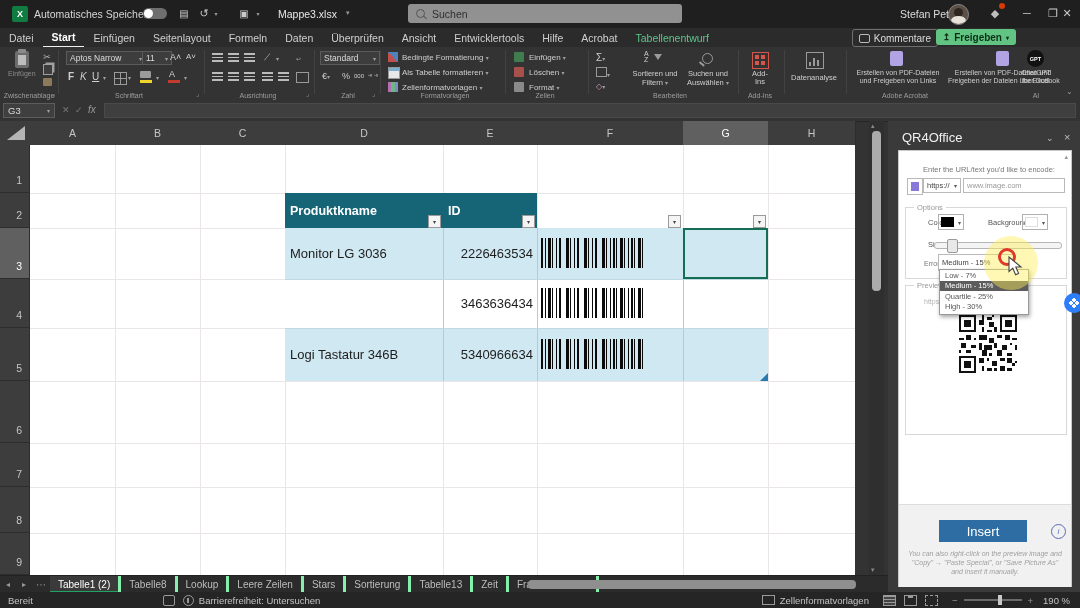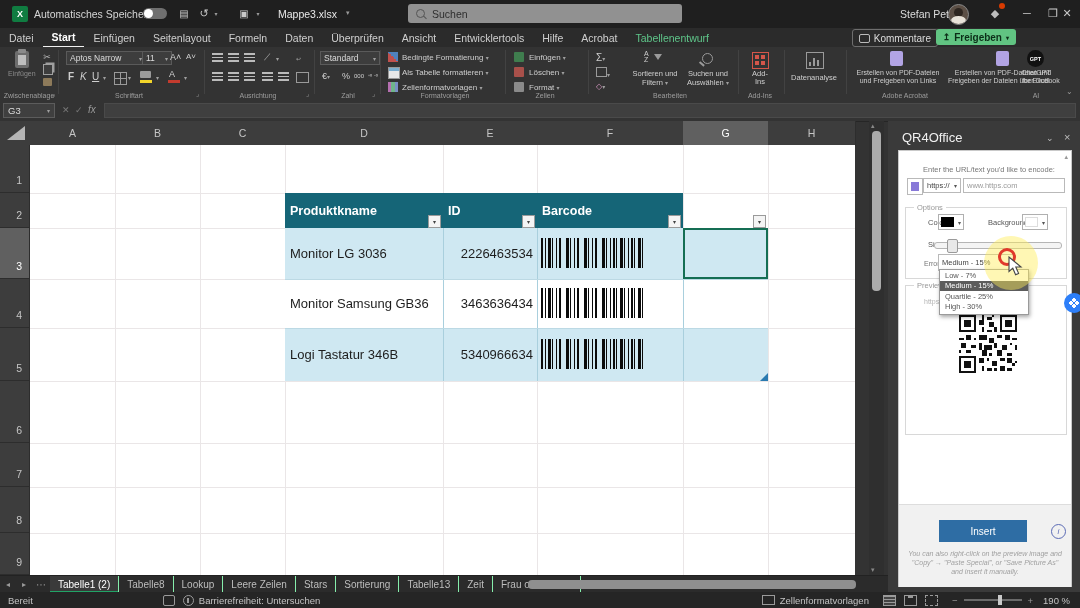--- a/index.html
+++ b/index.html
@@ -53,21 +53,21 @@
   .fieldset{position:absolute;border:1px solid #d8d8d8;}
   .leg{position:absolute;top:-5px;left:8px;background:#fff;padding:0 3px;font-size:7.5px;color:#999;}
   .plabel{position:absolute;font-size:7.5px;color:#777;padding-left:16px;}
   .pselect{position:absolute;background:#fff;border:1px solid #b9b9b9;font-size:7.5px;color:#444;
     display:flex;align-items:center;justify-content:space-between;padding:0 3px;}
   .ddi{height:10.5px;display:flex;align-items:center;padding-left:5px;font-size:7.5px;color:#555;}
   .ddi.sel{background:#5c5c5c;color:#fff;}
   
   #sheetbar{left:0;top:575px;width:888px;height:17px;background:#2b2b2b;border-top:1px solid #222;
     display:flex;align-items:stretch;color:#bdbdbd;font-size:10px;}
-  .stab{display:flex;align-items:center;padding:0 8px;border-right:1px solid #86efac;cursor:default;}
+  .stab{display:flex;align-items:center;padding:0 8px;border-right:3px solid #86efac;cursor:default;}
   .stab.active{background:#3a3a3a;color:#fff;box-shadow:inset 0 -2px 0 #21a366;}
   
   #statusbar{left:0;top:592px;width:1080px;height:16px;background:#252525;color:#c3c3c3;font-size:9.5px;
     display:flex;align-items:center;}
   .lens{display:inline-block;width:7px;height:7px;border:1.2px solid #555;border-radius:50%;position:relative;}
   .lens:after{content:"";position:absolute;width:4px;height:1.2px;background:#555;transform:rotate(45deg);right:-3px;bottom:-1px;}
 </style>
 </head>
 <body>
 
@@ -309,39 +309,37 @@
   <div class="rowhead hl" style="top:228px;height:51px;">3</div>
   <div class="rowhead" style="top:279px;height:49px;">4</div>
   <div class="rowhead" style="top:328px;height:53px;">5</div>
   <div class="rowhead" style="top:381px;height:62px;">6</div>
   <div class="rowhead" style="top:443px;height:44px;">7</div>
   <div class="rowhead" style="top:487px;height:46px;">8</div>
   <div class="rowhead" style="top:533px;height:42px;">9</div>
 
   <div class="thead" style="left:285px;width:158px;">Produktkname</div>
   <div class="thead" style="left:443px;width:94px;">ID</div>
-  <div class="thead" style="left:537px;width:146px;">Barcode</div>
   <div class="fbox" style="left:428px;">▾</div>
   <div class="fbox" style="left:522px;">▾</div>
   <div class="fbox" style="left:668px;">▾</div>
   <div class="fbox" style="left:753px;">▾</div>
 
   <div class="ab band" style="left:285px;top:228px;width:483px;height:51px;"></div>
   <div class="ab" style="left:285px;top:279px;width:483px;height:49px;background:#fff;"></div>
   <div class="ab band" style="left:285px;top:328px;width:483px;height:53px;"></div>
   <div class="ab" style="left:443px;top:228px;width:1px;height:153px;background:#a9cfdd;"></div>
   <div class="ab" style="left:537px;top:228px;width:1px;height:153px;background:#a9cfdd;"></div>
   <div class="ab" style="left:683px;top:228px;width:1px;height:153px;background:#a9cfdd;"></div>
   <div class="ab" style="left:285px;top:279px;width:483px;height:1px;background:#bcd9e4;"></div>
   <div class="ab" style="left:285px;top:328px;width:483px;height:1px;background:#bcd9e4;"></div>
 
   <div class="cellt" style="left:290px;top:228px;height:51px;">Monitor LG 3036</div>
   <div class="cellt" style="left:443px;top:228px;width:90px;height:51px;justify-content:flex-end;">2226463534</div>
   <div class="barcode" style="top:238px;"></div>
-  <div class="cellt" style="left:290px;top:279px;height:49px;">Monitor Samsung GB36</div>
   <div class="cellt" style="left:443px;top:279px;width:90px;height:49px;justify-content:flex-end;">3463636434</div>
   <div class="barcode" style="top:288px;"></div>
   <div class="cellt" style="left:290px;top:328px;height:53px;">Logi Tastatur 346B</div>
   <div class="cellt" style="left:443px;top:328px;width:90px;height:53px;justify-content:flex-end;">5340966634</div>
   <div class="barcode" style="top:339px;"></div>
 
   <div class="ab" style="left:683px;top:228px;width:85px;height:51px;border:2px solid #156e54;box-sizing:border-box;"></div>
 
   <svg class="ab" style="left:760px;top:373px;" width="8" height="8">
       <polygon points="8,0 8,8 0,8" fill="#2a7ab0"></polygon>
@@ -362,21 +360,21 @@
       <div class="txt" style="right:3px;top:2px;color:#999;font-size:7px;">▴</div>
       <div class="plabel" style="left:8px;top:14px;">Enter the URL/text you'd like to encode:</div>
       <div class="ab cc" style="left:8px;top:27px;width:14px;height:15px;border:1px solid #b9b9b9;">
         <div style="width:8px;height:9px;background:#8879d8;"></div>
       </div>
       <div class="pselect" style="left:24px;top:27px;width:38px;height:15px;box-sizing:border-box;">
         <span>https://</span>
           <span class="arr" style="color:#555;">▾</span>
       </div>
       <div class="pselect" style="left:64px;top:27px;width:102px;height:15px;box-sizing:border-box;color:#9a9a9a;">
-        <span>www.https.com</span>
+        <span>www.image.com</span>
       </div>
 
       <div class="fieldset" style="left:6px;top:56px;width:160px;height:70px;">
         <span class="leg">Options</span>
         <div class="plabel" style="left:6px;top:10px;color:#555;">Color:</div>
         <div class="ab flex" style="left:32px;top:6px;width:26px;height:16px;border:1px solid #b0b0b0;padding:0 2px;justify-content:space-between;box-sizing:border-box;">
           <span style="display:inline-block;width:13px;height:10px;background:#000;"></span>
             <span class="arr" style="color:#555;">▾</span>
         </div>
         <div class="plabel" style="left:66px;top:10px;color:#555;">Background:</div>
@@ -456,21 +454,21 @@
       </div>
 
       <div class="ab" style="left:40px;top:118px;width:88px;height:44px;background:#fff;border:1px solid #9a9a9a;box-shadow:1px 2px 4px rgba(0,0,0,.35);z-index:5;">
         <div class="ddi">Low - 7%</div>
         <div class="ddi sel">Medium - 15%</div>
         <div class="ddi">Quartile - 25%</div>
         <div class="ddi">High - 30%</div>
       </div>
 
       <div class="ab" style="left:0;top:353px;width:172px;height:82px;background:#f1f1f1;border-top:1px solid #ddd;">
-        <div class="ab cc" style="left:40px;top:15px;width:88px;height:22px;background:#2e6da4;color:#fff;font-size:10px;">Insert</div>
+        <div class="ab cc" style="left:40px;top:15px;width:88px;height:22px;background:#2e6da4;color:#fff;font-size:13px;">Insert</div>
         <div class="ab cc" style="left:152px;top:19px;width:13px;height:13px;border:1px solid #5b6bb5;border-radius:50%;color:#5b6bb5;font-size:8px;font-style:italic;">i</div>
         <div class="ab" style="left:6px;top:44px;width:160px;font-size:7px;color:#a0a0a0;font-style:italic;text-align:center;line-height:9px;">You can also right-click on the preview image and "Copy" → "Paste Special", or "Save Picture As" and insert it manually.</div>
       </div>
     </div>
   </div>
 
   <div class="ab" style="left:984px;top:236px;width:54px;height:54px;border-radius:50%;background:rgba(255,238,88,.45);z-index:8;"></div>
   <div class="ab" style="left:998px;top:248px;width:18px;height:18px;border-radius:50%;border:3px solid #e0392b;box-sizing:border-box;z-index:9;"></div>
   <svg class="ab" style="left:1008px;top:256px;z-index:10;" width="15" height="21" viewBox="0 0 15 21">
     <path d="M1 1 L1 15.5 L4.8 12.2 L7.6 18.8 L10.6 17.4 L7.8 11 L13 11 Z" fill="#fff" stroke="#444" stroke-width="1.1"></path>

